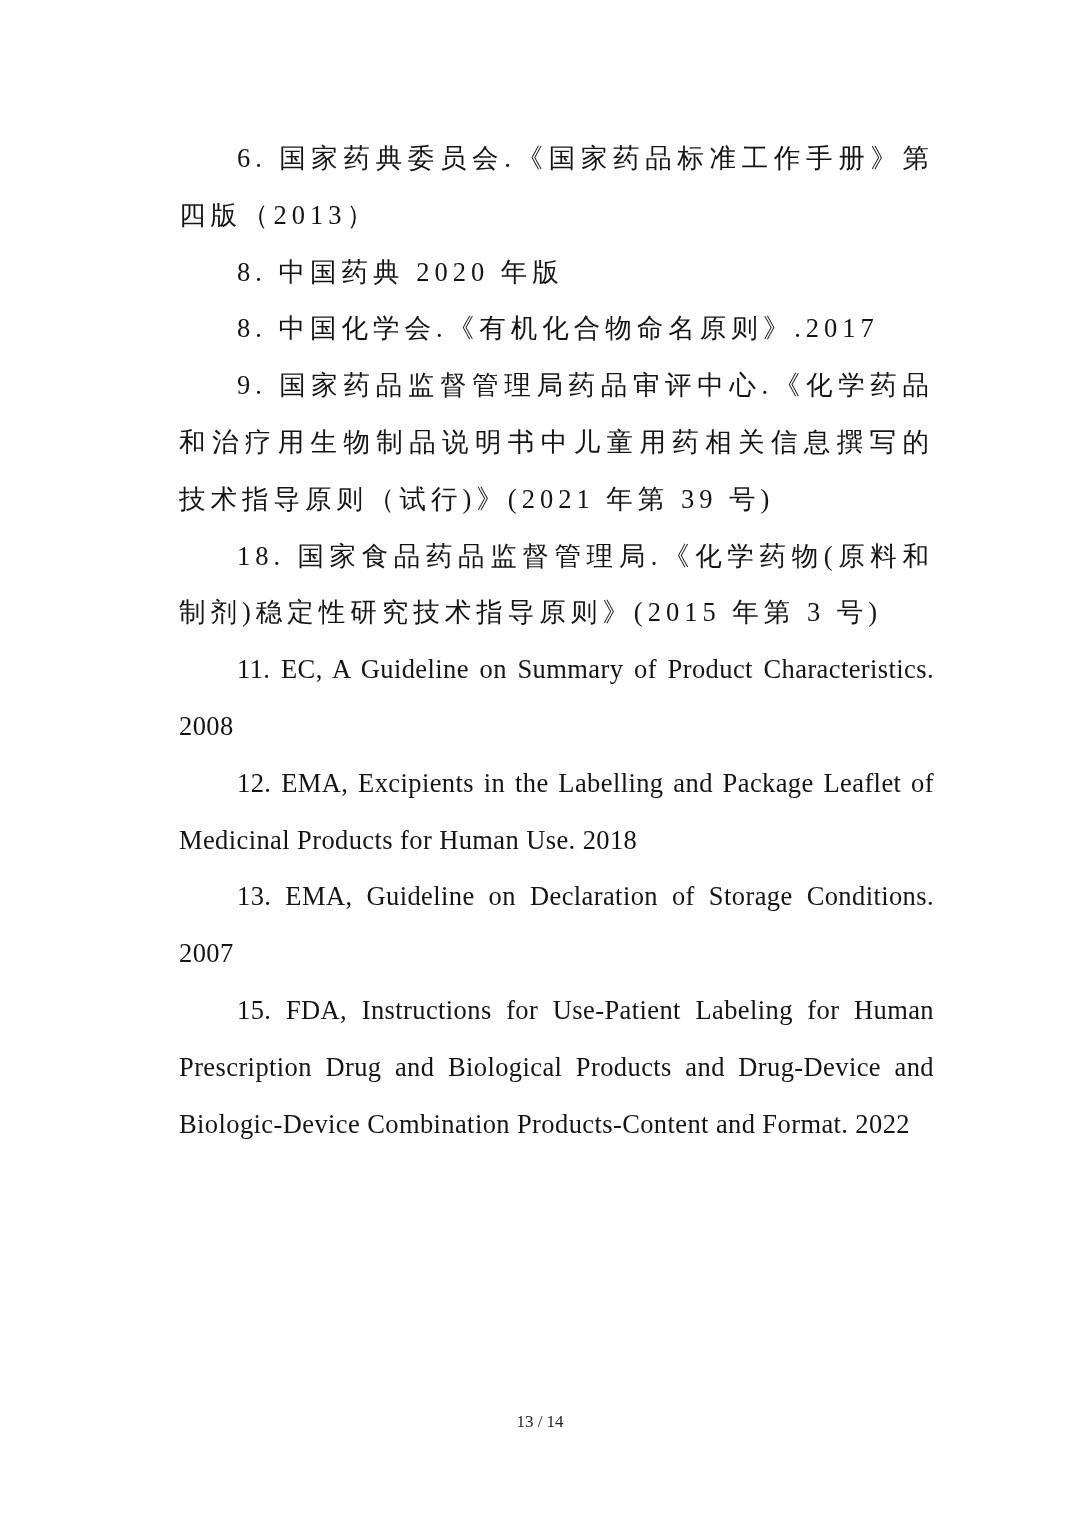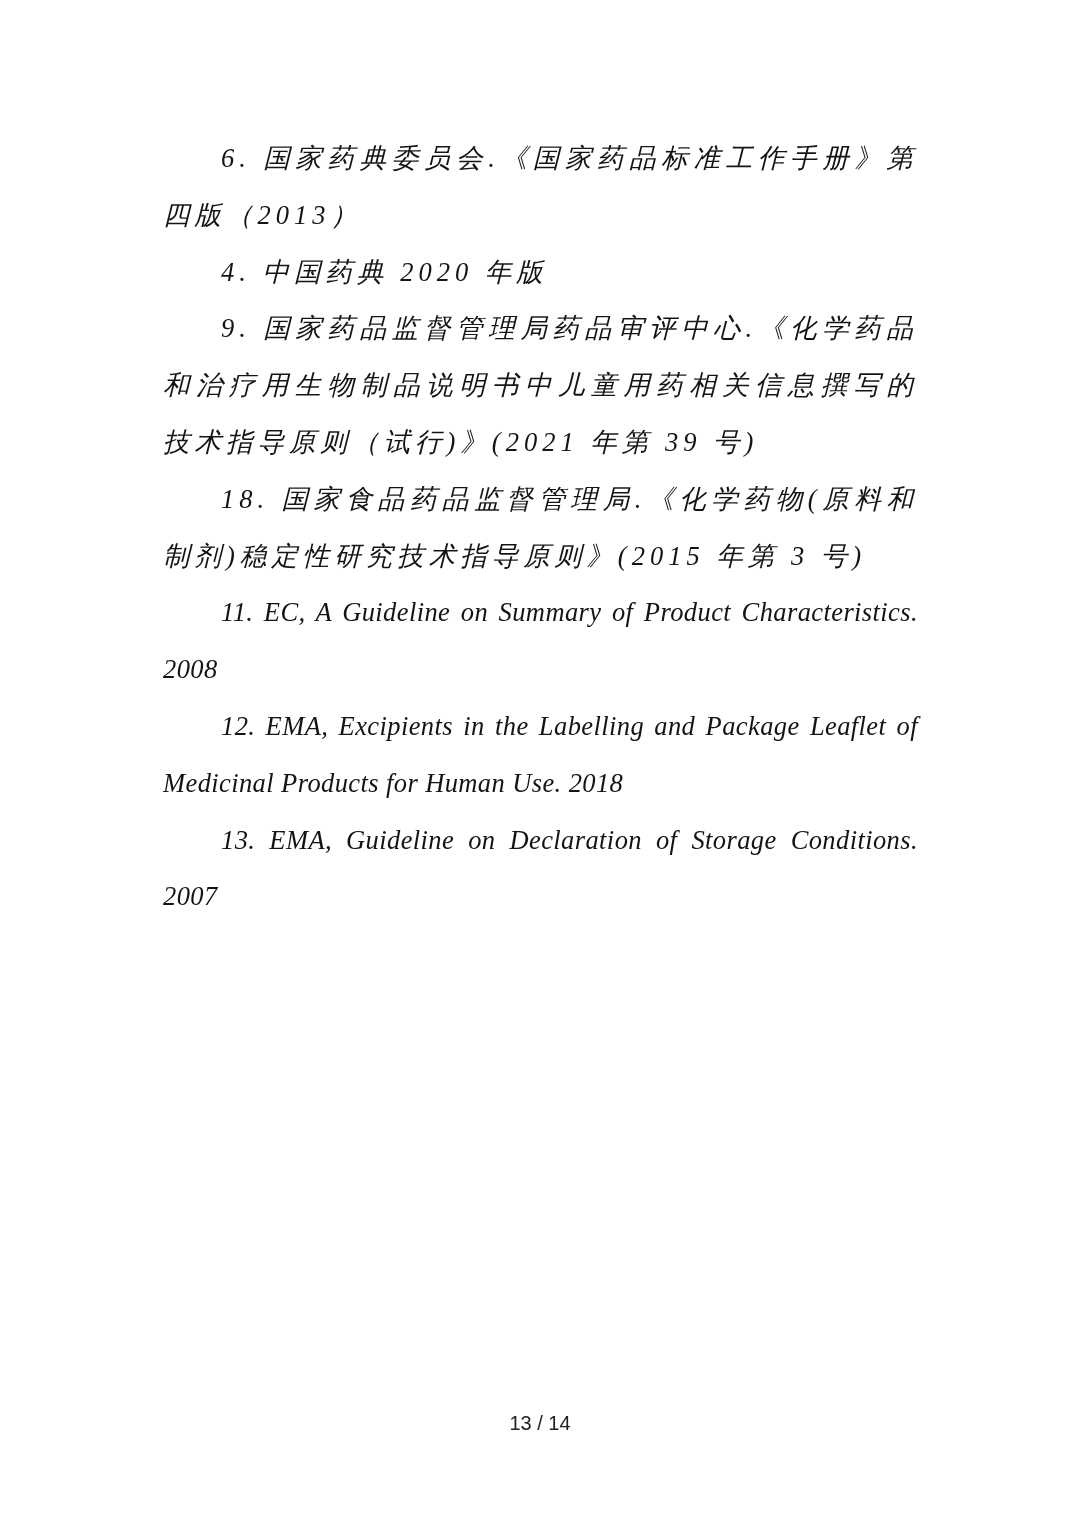--- a/index.html
+++ b/index.html
@@ -10,53 +10,54 @@
   body {
     width: 1080px;
     height: 1527px;
     position: relative;
     overflow: hidden;
     color: #141414;
     font-family: "Liberation Serif", "DejaVu Serif", serif;
   }
   .page-content {
     position: absolute;
-    left: 163px;
+    left: 179px;
     top: 130px;
     width: 755px;
-    font-style: italic;
   }
   .ref {
     margin: 0;
     font-size: 26.5px;
     line-height: 56.8px;
     text-indent: 58px;
     text-align: justify;
     letter-spacing: 0.4px;
   }
   .ref.cjk {
     letter-spacing: 5px;
   }
   .page-number {
     position: absolute;
     top: 1412px;
     left: 0;
     width: 1080px;
     text-align: center;
-    font-size: 20px;
+    font-size: 17px;
     color: #222;
-    font-family: Liberation Sans, sans-serif;
+    font-family: Liberation Serif, serif;
   }
 </style>
 </head>
 <body>
 
 <div class="page-content">
   <p class="ref cjk">6. 国家药典委员会.《国家药品标准工作手册》第四版（2013）</p>
-  <p class="ref cjk">4. 中国药典 2020 年版</p>
+  <p class="ref cjk">8. 中国药典 2020 年版</p>
+  <p class="ref cjk">8. 中国化学会.《有机化合物命名原则》.2017</p>
   <p class="ref cjk">9. 国家药品监督管理局药品审评中心.《化学药品和治疗用生物制品说明书中儿童用药相关信息撰写的技术指导原则（试行)》(2021 年第 39 号)</p>
   <p class="ref cjk">18. 国家食品药品监督管理局.《化学药物(原料和制剂)稳定性研究技术指导原则》(2015 年第 3 号)</p>
   <p class="ref">11. EC, A Guideline on Summary of Product Characteristics. 2008</p>
   <p class="ref">12. EMA, Excipients in the Labelling and Package Leaflet of Medicinal Products for Human Use. 2018</p>
   <p class="ref">13. EMA, Guideline on Declaration of Storage Conditions. 2007</p>
+  <p class="ref">15. FDA, Instructions for Use-Patient Labeling for Human Prescription Drug and Biological Products and Drug-Device and Biologic-Device Combination Products-Content and Format. 2022</p>
 </div>
 
 <div class="page-number">13 / 14</div>
 
 </body></html>

